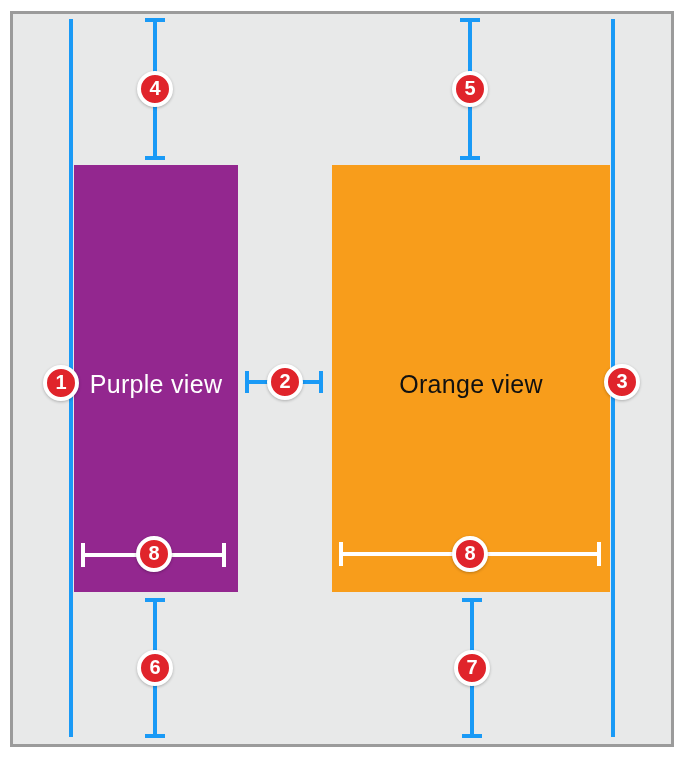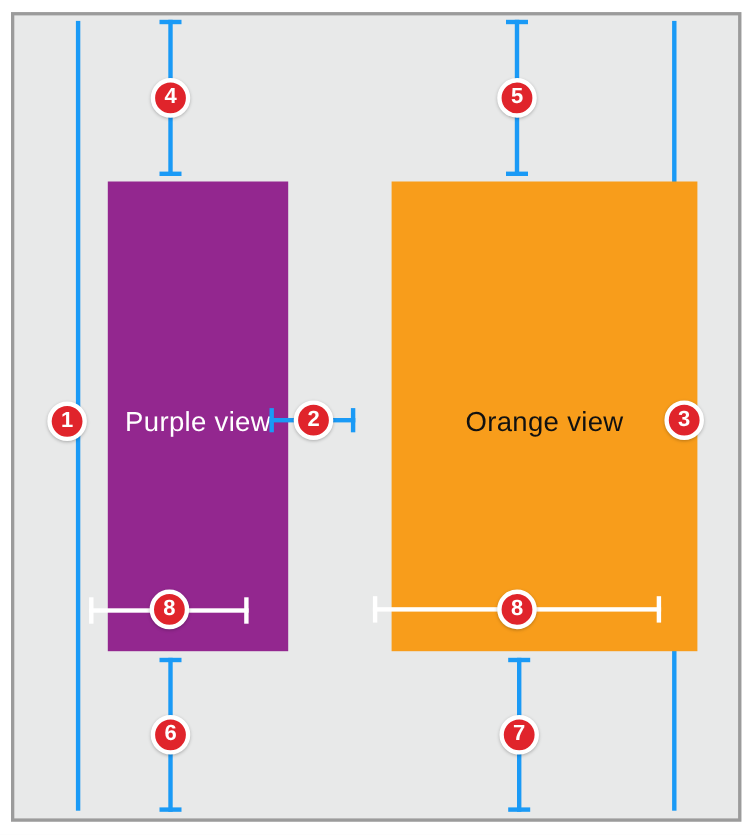--- a/index.html
+++ b/index.html
@@ -25,21 +25,21 @@
   }
   .canvas{position:relative;width:684px;height:759px;}
   .frame{
     position:absolute;left:10px;top:11px;
     width:658px;height:730px;
     border:3px solid var(--frame-border);
     background:var(--diagram-bg);
   }
   .view{
     position:absolute;
-    display:flex;align-items:center;justify-content:center;margin-left:24px;
+    display:flex;align-items:center;justify-content:center;
   }
   .view.purple{left:74px;top:165px;width:164px;height:427px;background:var(--purple-view-bg);}
   .view.orange{left:332px;top:165px;width:278px;height:427px;background:var(--orange-view-bg);}
   .view-label{font-size:25px;letter-spacing:0.3px;padding-top:11px;}
   .view.purple .view-label{color:var(--purple-view-text);}
   .view.orange .view-label{color:var(--orange-view-text);text-align:center;}
 
   .vline{position:absolute;width:4px;background:var(--constraint-blue);}
 
   .vbeam{position:absolute;width:20px;}

